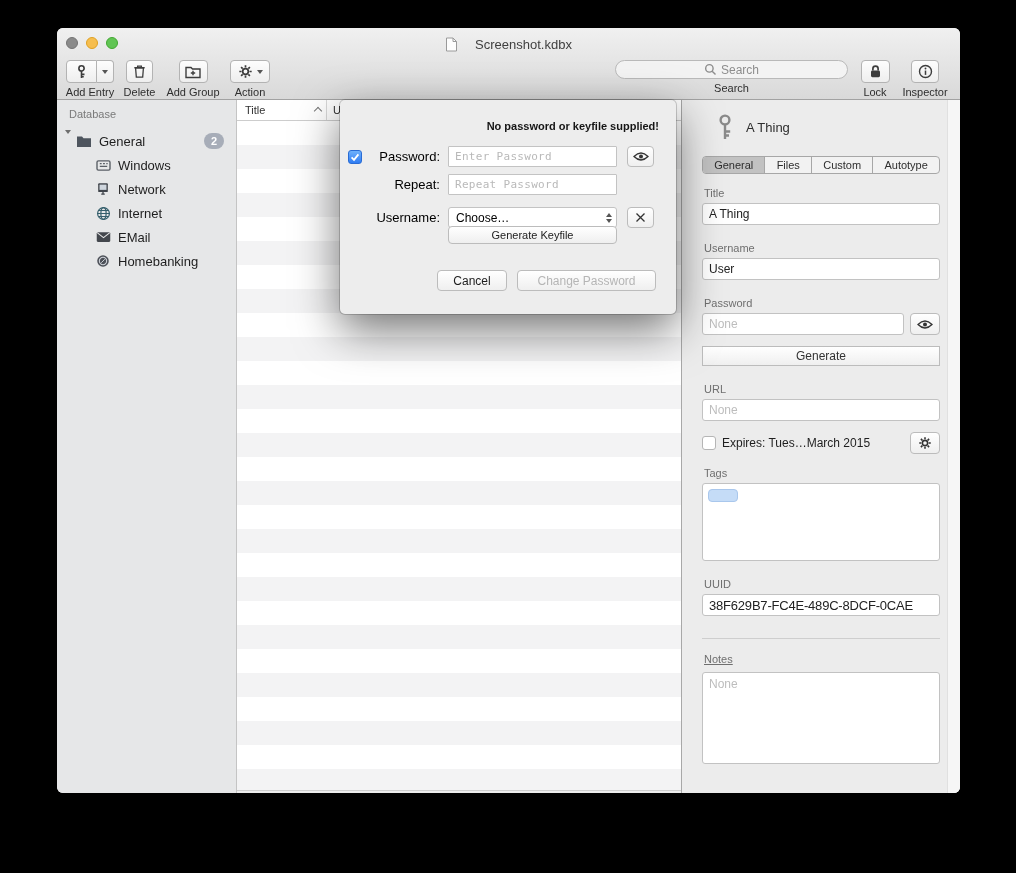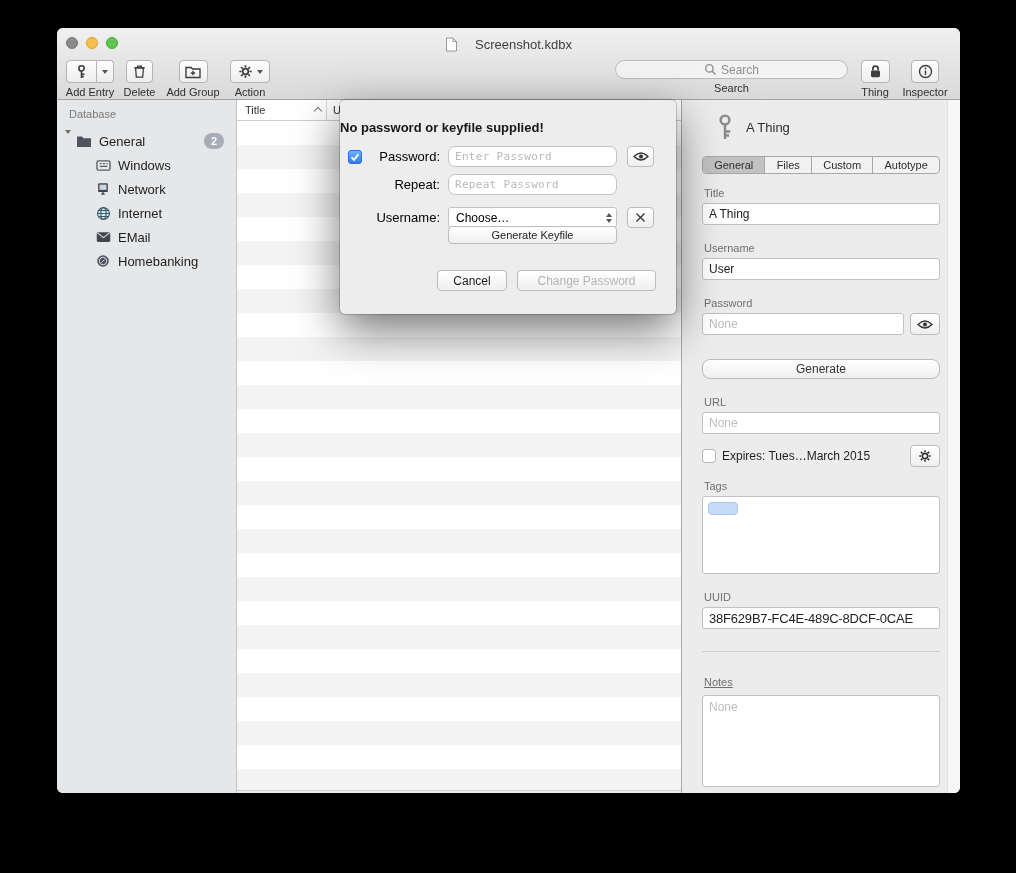--- a/index.html
+++ b/index.html
@@ -119,52 +119,52 @@
     font-family:"Liberation Sans", sans-serif;
   }
   .insp-field::placeholder, .notes-box::placeholder { color:#bdbdbd; opacity:1; }
   .field-row { display:flex; gap:6px; align-items:center; }
   .icon-btn {
     flex:0 0 auto; width:30px; height:22px;
     background:linear-gradient(#ffffff,#efefef); border:1px solid #bcbcbc; border-radius:4px;
     display:flex; align-items:center; justify-content:center; padding:0;
   }
   .generate-btn {
-    margin-top:24px; width:100%; height:20px;
-    background:linear-gradient(#ffffff,#efefef); border:1px solid #bcbcbc; border-radius:8px;
+    margin-top:11px; width:100%; height:20px;
+    background:linear-gradient(#ffffff,#efefef); border:1px solid #bcbcbc; border-radius:0;
     font-size:12px; color:#333; font-family:"Liberation Sans", sans-serif;
   }
   .expires-row { margin-top:11px; height:22px; display:flex; align-items:center; gap:6px; font-size:12px; color:#1e1e1e; }
   .cb { width:14px; height:14px; border-radius:3px; flex:0 0 auto; display:flex; align-items:center; justify-content:center; }
   .cb.unchecked { background:#fff; border:1px solid #b5b5b5; }
   .cb.checked { background:linear-gradient(#6fb1fb,#2f7cf3); border:1px solid #2a6cd4; }
   .expires-gear { margin-left:auto; }
   .tags-box { margin-top:2px; height:78px; background:#fff; border:1px solid #c2c2c2; border-radius:3px; padding:5px; }
   .tag-pill { width:30px; height:13px; background:#c5dcf7; border:1px solid #a9c7ec; border-radius:4px; }
   .uuid-field { font-size:13px; letter-spacing:-0.2px; white-space:nowrap; overflow:hidden; }
   .insp-divider { margin-top:22px; border-top:1px solid #cecece; }
-  .notes-label { margin-top:24px;text-decoration:underline; }
+  .notes-label { margin-top:14px;text-decoration:underline; }
   .notes-box {
     margin-top:3px; width:100%; height:92px; background:#fff;
     border:1px solid #c2c2c2; border-radius:3px; resize:none;
     font-size:12px; color:#222; padding:4px 6px;
     font-family:"Liberation Sans", sans-serif;
   }
 
   
   .dialog {
     position:absolute; left:340px; top:100px; width:336px; height:214px;
     background:#ededed; border-radius:5px; z-index:10;
     box-shadow:0 16px 45px rgba(0,0,0,.55), 0 0 0 1px rgba(0,0,0,.18);
   }
-  .dlg-msg { position:absolute; top:20px; left:0; right:0; text-align:left; font-size:13px; font-weight:bold; color:#161616; }
+  .dlg-msg { position:absolute; top:20px; left:0; right:17px; text-align:right; font-size:11px; font-weight:bold; color:#161616; }
   .dlg-labelbox { position:absolute; width:100px; left:0; display:flex; align-items:center; justify-content:flex-end; gap:17px; font-size:13px; color:#000; height:21px; }
   .dlg-field {
     position:absolute; left:108px; width:169px; height:21px;
-    border:1px solid #c3c3c3; border-radius:7px; background:#fff;
+    border:1px solid #c3c3c3; border-radius:1px; background:#fff;
     font-family:"DejaVu Sans Mono", monospace; font-size:11px; color:#333; padding:0 6px; letter-spacing:0.3px;
   }
   .dlg-field::placeholder { color:#b9b9b9; opacity:1; }
   .dlg-sqbtn {
     position:absolute; left:287px; width:27px; height:21px;
     background:linear-gradient(#ffffff,#efefef); border:1px solid #bcbcbc; border-radius:4px;
     display:flex; align-items:center; justify-content:center; padding:0; font-size:13px; color:#333;
   }
   .dlg-popup {
     position:absolute; left:108px; width:169px; height:21px;
@@ -295,21 +295,21 @@
       <div class="tb-btnrow">
         <button class="tb-btn" style="width:29px">
           <span>
             <svg width="15" height="15" viewBox="0 0 16 16">
                 <rect x="3.2" y="7" width="9.6" height="7" rx="1.5" fill="#3d3d3d"></rect>
                 <path d="M5.2 7V5a2.8 2.8 0 0 1 5.6 0v2" fill="none" stroke="#3d3d3d" stroke-width="1.8"></path>
               </svg>
           </span>
         </button>
       </div>
-      <div class="tb-label">Thing</div>
+      <div class="tb-label">Lock</div>
     </div>
 
     <div class="tb-group g-inspector">
       <div class="tb-btnrow">
         <button class="tb-btn" style="width:28px">
           <span>
             <svg width="15" height="15" viewBox="0 0 16 16">
                 <circle cx="8" cy="8" r="6.4" fill="none" stroke="#3d3d3d" stroke-width="1.5"></circle>
                 <rect x="7.2" y="7" width="1.6" height="4.6" fill="#3d3d3d"></rect>
                 <circle cx="8" cy="4.8" r="1" fill="#3d3d3d"></circle>

